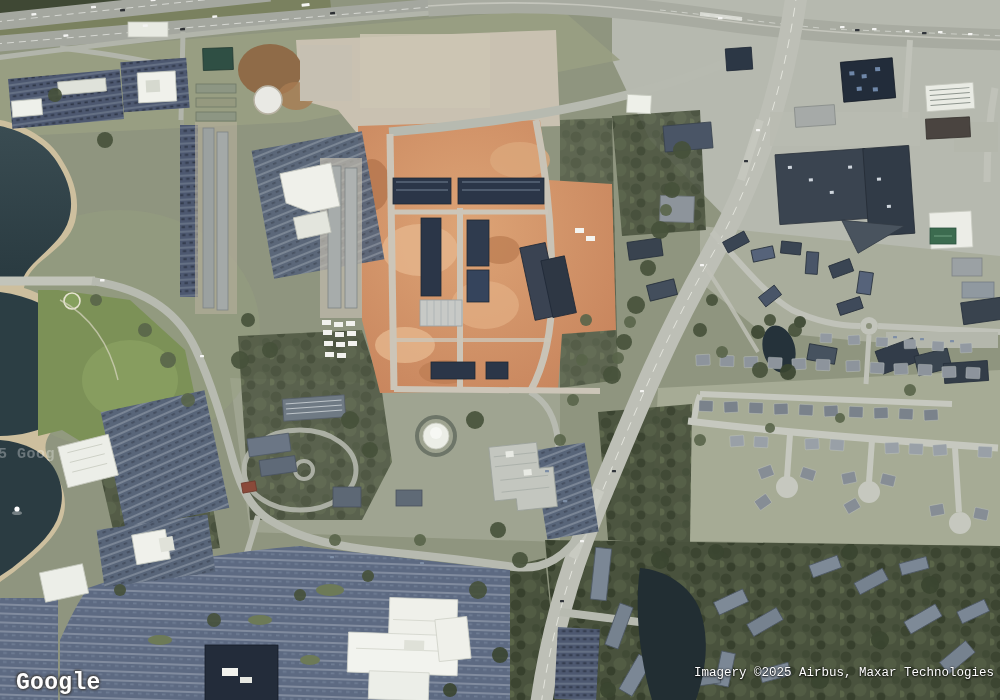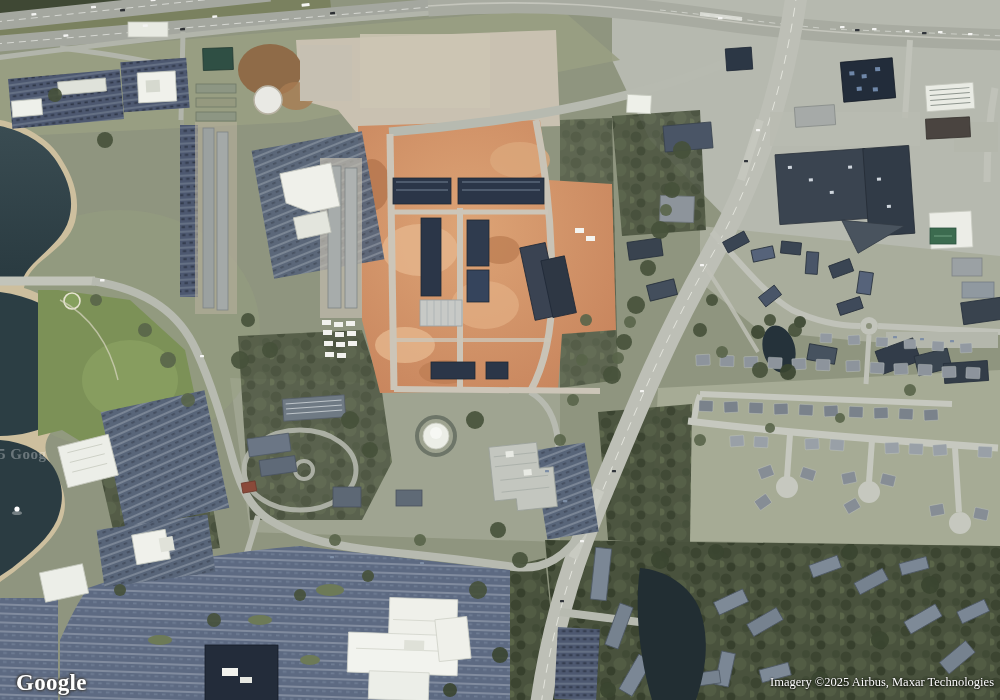--- a/index.html
+++ b/index.html
@@ -1,36 +1,36 @@
 <!DOCTYPE html>
 <html><head>
 <meta charset="utf-8">
 <style>
   html,body{margin:0;padding:0;background:#222;}
   .map-root{
     position:relative;width:1000px;height:700px;overflow:hidden;
-    background:#8f957f;font-family:Liberation Serif, serif;
+    background:#8f957f;font-family:Liberation Mono, monospace;
     user-select:none;
   }
   .map-root svg{position:absolute;left:0;top:0;display:block;}
   .wm{
     position:absolute;left:-2px;top:446px;
     font-size:15px;font-weight:bold;color:rgba(255,255,255,0.30);
     letter-spacing:.5px;pointer-events:none;
   }
   .google-logo{
     position:absolute;left:10px;bottom:4px;
     font-size:23px;font-weight:bold;color:#fff;letter-spacing:.3px;
     text-shadow:0 0 3px rgba(70,70,70,.95),0 0 3px rgba(70,70,70,.9),
                 1px 1px 2px rgba(60,60,60,.8),-1px -1px 2px rgba(60,60,60,.8);
     cursor:pointer;
     margin-left:6px;
   }
   .attribution{
-    position:absolute;right:6px;bottom:10px;
+    position:absolute;right:6px;bottom:20px;
     font-size:12.5px;color:#fff;
     text-shadow:0 1px 2px rgba(0,0,0,.9),0 0 2px rgba(0,0,0,.8);
   }
 </style>
 </head>
 <body>
 
 <div class="map-root">
 <svg width="1000" height="700" viewBox="0 0 1000 700">
   <defs>

